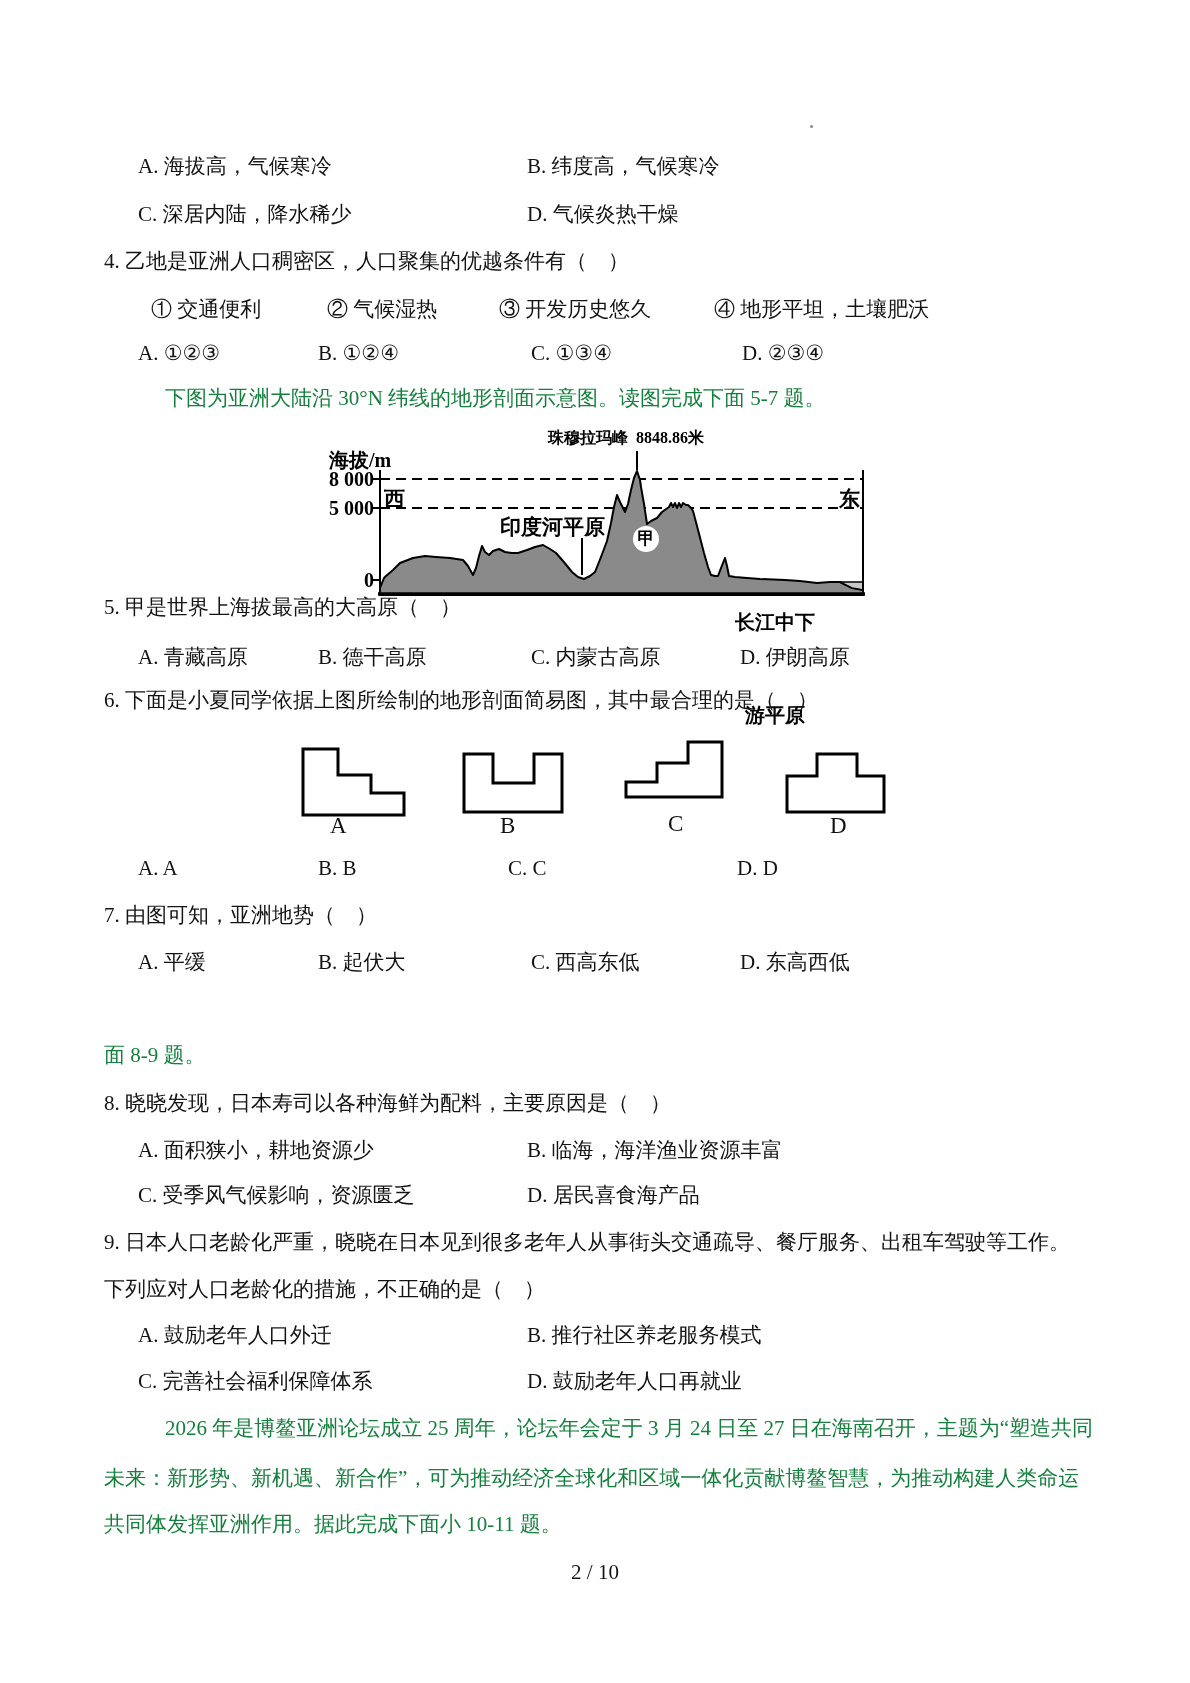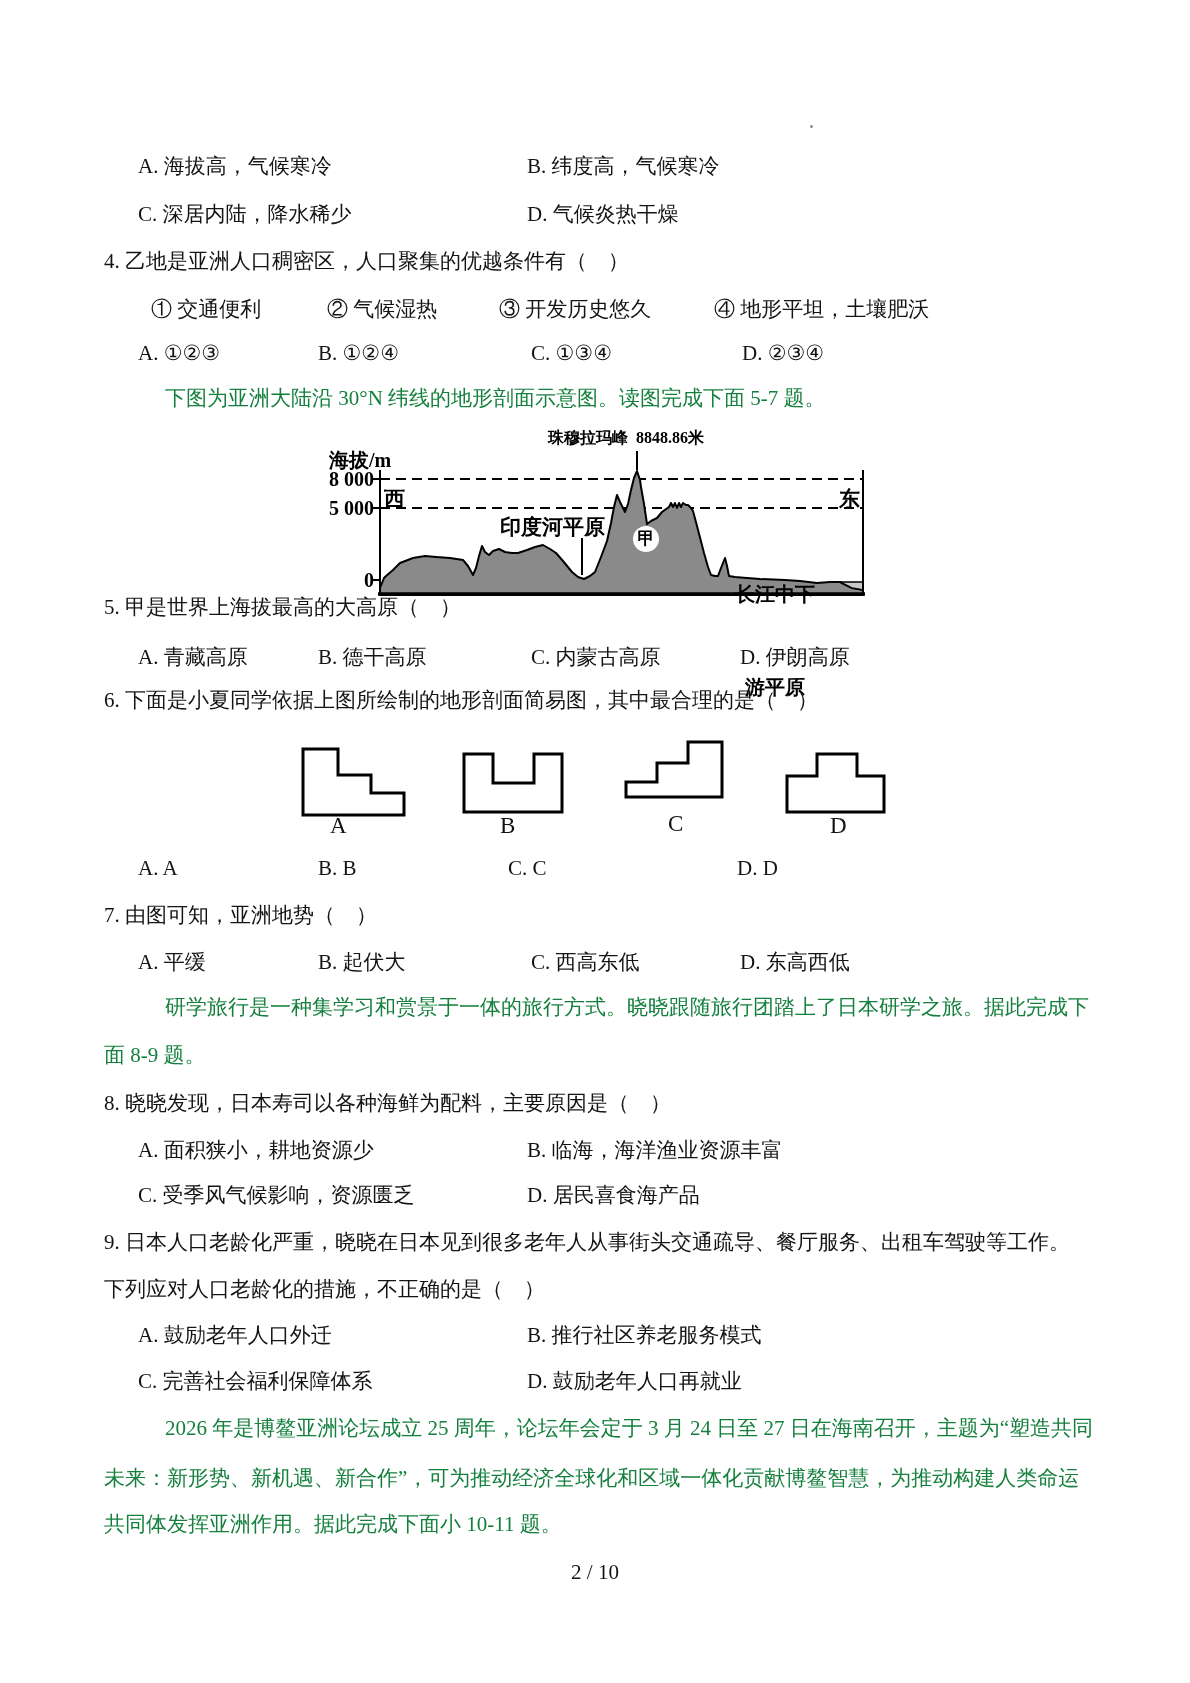--- a/index.html
+++ b/index.html
@@ -74,21 +74,21 @@
     </svg>
     <div class="figlabel" style="left:548px;top:428px;font-size:16px">珠穆拉玛峰  8848.86米</div>
     <div class="figlabel" style="left:329px;top:447px;font-size:20px">海拔/m</div>
     <div class="figlabel tick" style="left:300px;top:467px">8 000</div>
     <div class="figlabel tick" style="left:300px;top:496px">5 000</div>
     <div class="figlabel tick" style="left:300px;top:568px">0</div>
     <div class="figlabel" style="left:384px;top:485px;font-size:21px">西</div>
     <div class="figlabel" style="left:839px;top:485px;font-size:21px">东</div>
     <div class="figlabel" style="left:500px;top:513px;font-size:21px">印度河平原</div>
     <div class="jia-circle" style="left:633px;top:526px">甲</div>
-    <div class="figlabel yangtze" style="left:723px;top:517px">
+    <div class="figlabel yangtze" style="left:723px;top:545px">
       <div>长江中下</div>
       <div>游平原</div>
     </div>
   </div>
 
   <div class="ln" style="left:104px;top:592px">5. 甲是世界上海拔最高的大高原（　）</div>
   <div class="ln" style="left:138px;top:642px">A. 青藏高原</div>
   <div class="ln" style="left:318px;top:642px">B. 德干高原</div>
   <div class="ln" style="left:531px;top:642px">C. 内蒙古高原</div>
   <div class="ln" style="left:740px;top:642px">D. 伊朗高原</div>
@@ -116,21 +116,20 @@
   <div class="ln" style="left:318px;top:853px">B. B</div>
   <div class="ln" style="left:508px;top:853px">C. C</div>
   <div class="ln" style="left:737px;top:853px">D. D</div>
 
   <div class="ln" style="left:104px;top:900px">7. 由图可知，亚洲地势（　）</div>
   <div class="ln" style="left:138px;top:947px">A. 平缓</div>
   <div class="ln" style="left:318px;top:947px">B. 起伏大</div>
   <div class="ln" style="left:531px;top:947px">C. 西高东低</div>
   <div class="ln" style="left:740px;top:947px">D. 东高西低</div>
 
-  <div class="ln kai" style="left:165px;top:992px">研学旅行是一种集学习和赏景于一体的旅行方式。晓晓跟随旅行团踏上了日本研学之旅。据此完成下</div>
   <div class="ln kai" style="left:104px;top:1040px">面 8-9 题。</div>
 
   <div class="ln" style="left:104px;top:1088px">8. 晓晓发现，日本寿司以各种海鲜为配料，主要原因是（　）</div>
   <div class="ln" style="left:138px;top:1135px">A. 面积狭小，耕地资源少</div>
   <div class="ln" style="left:527px;top:1135px">B. 临海，海洋渔业资源丰富</div>
   <div class="ln" style="left:138px;top:1180px">C. 受季风气候影响，资源匮乏</div>
   <div class="ln" style="left:527px;top:1180px">D. 居民喜食海产品</div>
 
   <div class="ln" style="left:104px;top:1227px">9. 日本人口老龄化严重，晓晓在日本见到很多老年人从事街头交通疏导、餐厅服务、出租车驾驶等工作。</div>
   <div class="ln" style="left:104px;top:1274px">下列应对人口老龄化的措施，不正确的是（　）</div>

